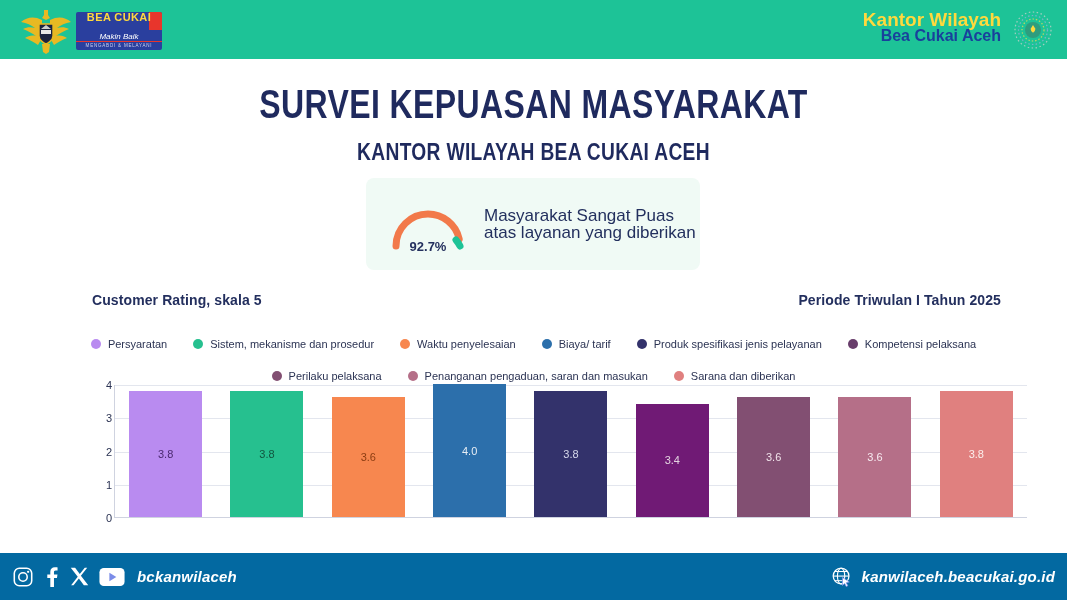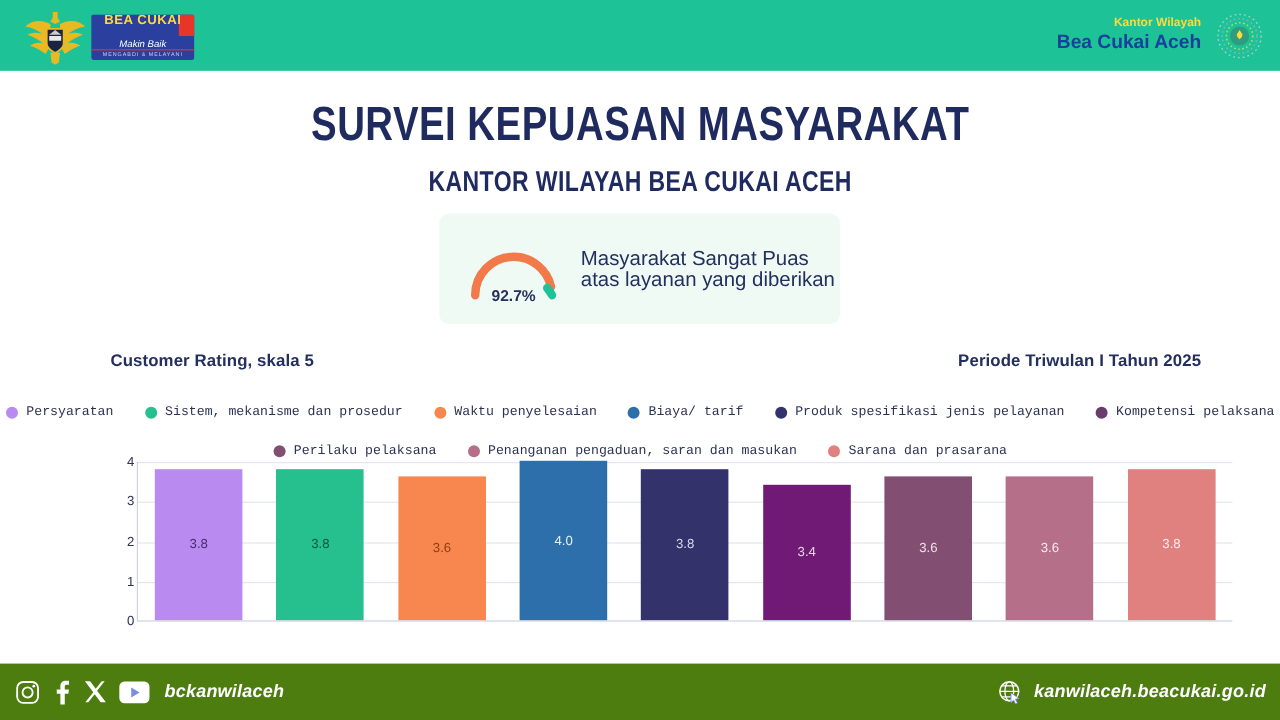--- a/index.html
+++ b/index.html
@@ -39,21 +39,21 @@
     color:#ffffff;font-size:8px;font-style:italic;line-height:9px;z-index:2;
   }
   .bc-logo .bc-strip{
     height:8px;background:#2a3f9e;border-top:1px solid #e8352c;
     color:#c9d0ef;font-size:4.5px;letter-spacing:.8px;text-align:center;
     line-height:8px;
   }
   .kw-wrap{
     position:absolute;right:66px;top:12px;text-align:right;
   }
-  .kw-1{color:#ffd93d;font-size:10px;font-weight:bold;line-height:15px;}
+  .kw-1{color:#ffd93d;font-size:19px;font-weight:bold;line-height:15px;}
   .kw-2{color:#19409c;font-size:16px;font-weight:bold;line-height:18px;}
   .aceh-emblem{
     position:absolute;right:10px;top:10px;width:48px;height:40px;
   }
 
   
   .title-main{
     position:absolute;left:0;top:82px;width:1067px;text-align:center;
     color:#1f2a5e;font-size:40px;font-weight:bold;letter-spacing:.5px;
     transform:scaleX(.80);transform-origin:center top;
@@ -93,21 +93,21 @@
     position:absolute;right:66px;top:292px;
     color:#232f5e;font-size:14px;font-weight:bold;letter-spacing:.1px;
   }
 
   
   .legend{
     position:absolute;left:0;top:334px;width:1067px;
   }
   .legend-row{
     display:flex;justify-content:center;align-items:center;
-    gap:26px;height:20px;font-family:Liberation Mono, monospace;
+    gap:26px;height:20px;
   }
   .legend-item{display:flex;align-items:center;gap:7px;}
   .legend-dot{width:10px;height:10px;border-radius:50%;flex:none;}
   .legend-label{color:#2b3353;font-size:11px;white-space:nowrap;}
 
   
   .chart{
     position:absolute;left:92px;top:385px;width:935px;height:140px;
   }
   .y-axis{
@@ -139,21 +139,21 @@
     justify-content:center;
   }
   .bar-value{
     position:absolute;top:50%;transform:translateY(-50%);
     font-size:11px;font-weight:500;
   }
 
   
   .footer{
     position:absolute;left:0;bottom:0;width:1067px;height:47px;
-    background:#4d7c0f;
+    background:#0369a1;
   }
   .footer-left{
     position:absolute;left:12px;top:0;height:47px;
     display:flex;align-items:center;gap:9px;
   }
   .footer-right{
     position:absolute;right:12px;top:0;height:47px;
     display:flex;align-items:center;gap:9px;
   }
   .f-handle{
@@ -264,21 +264,21 @@
         <div class="legend-item">
           <span class="legend-dot" style="background: rgb(130, 79, 114);"></span>
           <span class="legend-label">Perilaku pelaksana</span>
         </div>
         <div class="legend-item">
           <span class="legend-dot" style="background: rgb(181, 111, 136);"></span>
           <span class="legend-label">Penanganan pengaduan, saran dan masukan</span>
         </div>
         <div class="legend-item">
           <span class="legend-dot" style="background: rgb(224, 128, 127);"></span>
-          <span class="legend-label">Sarana dan prasarana</span>
+          <span class="legend-label">Sarana dan diberikan</span>
         </div>
       </div>
   </div>
 
   <div class="chart">
     <div class="y-axis" id="y-axis">
         <div class="y-tick" style="top: 133px;">0</div>
         <div class="y-tick" style="top: 99.75px;">1</div>
         <div class="y-tick" style="top: 66.5px;">2</div>
         <div class="y-tick" style="top: 33.25px;">3</div>

